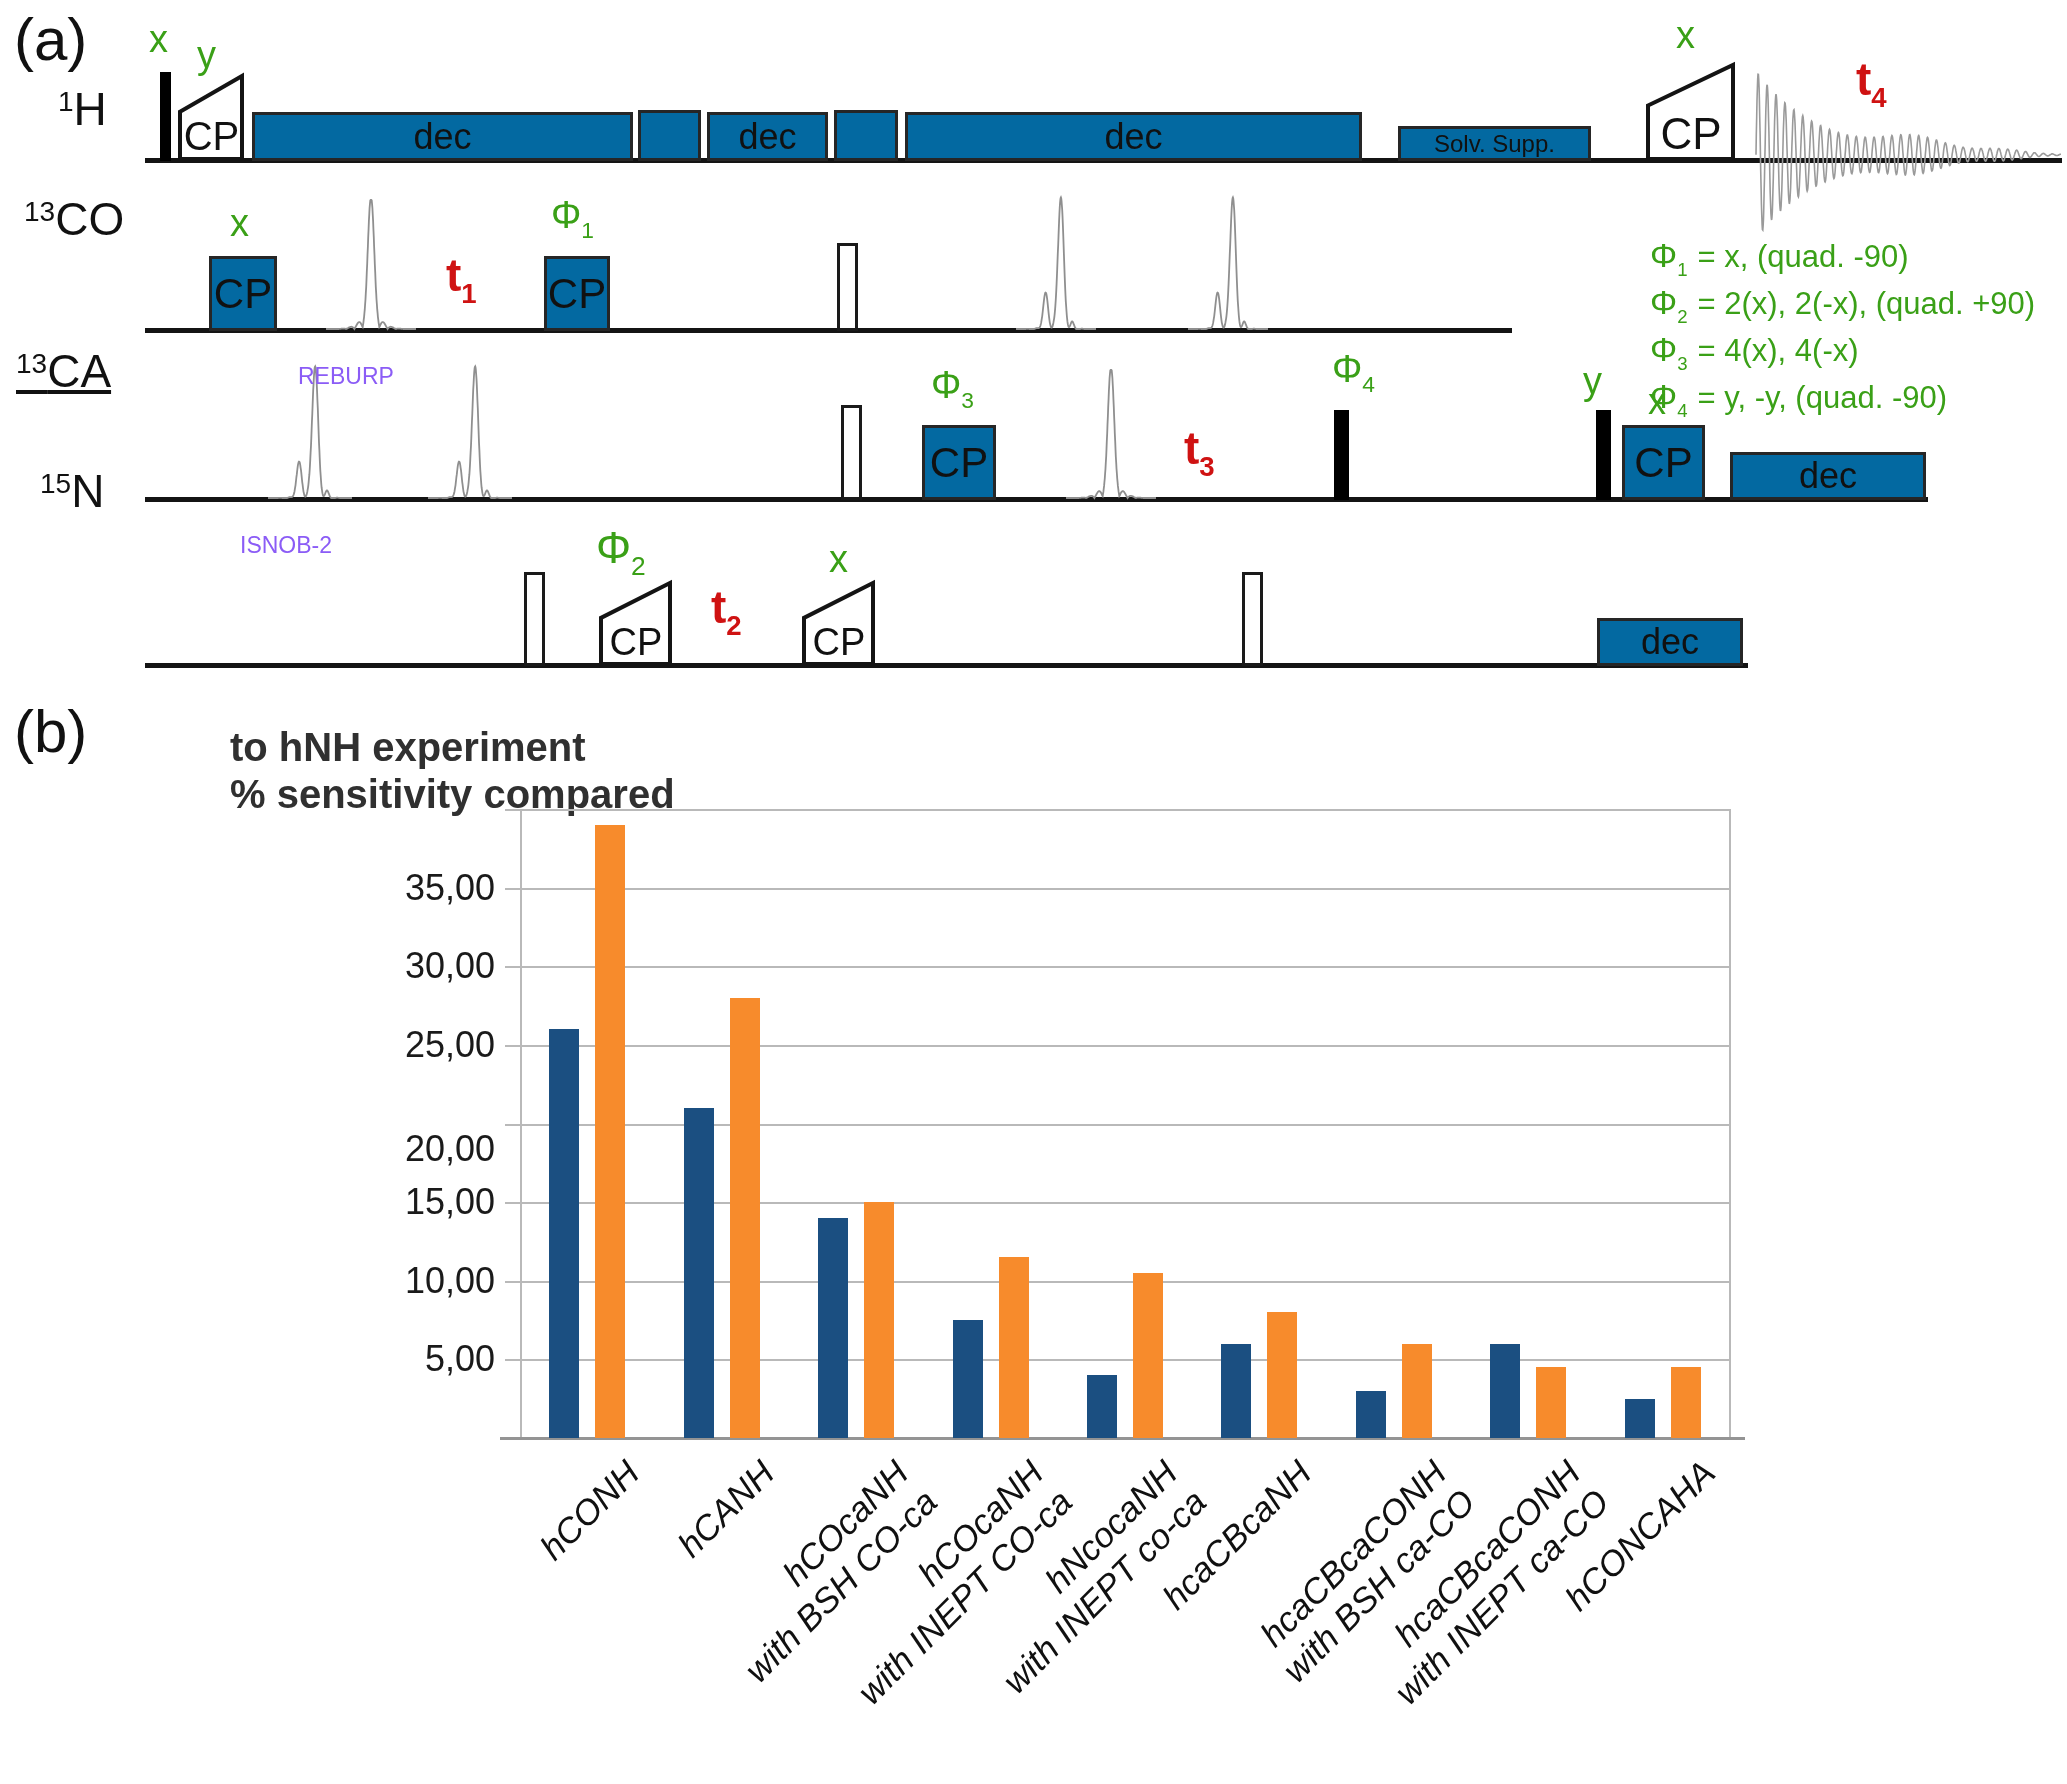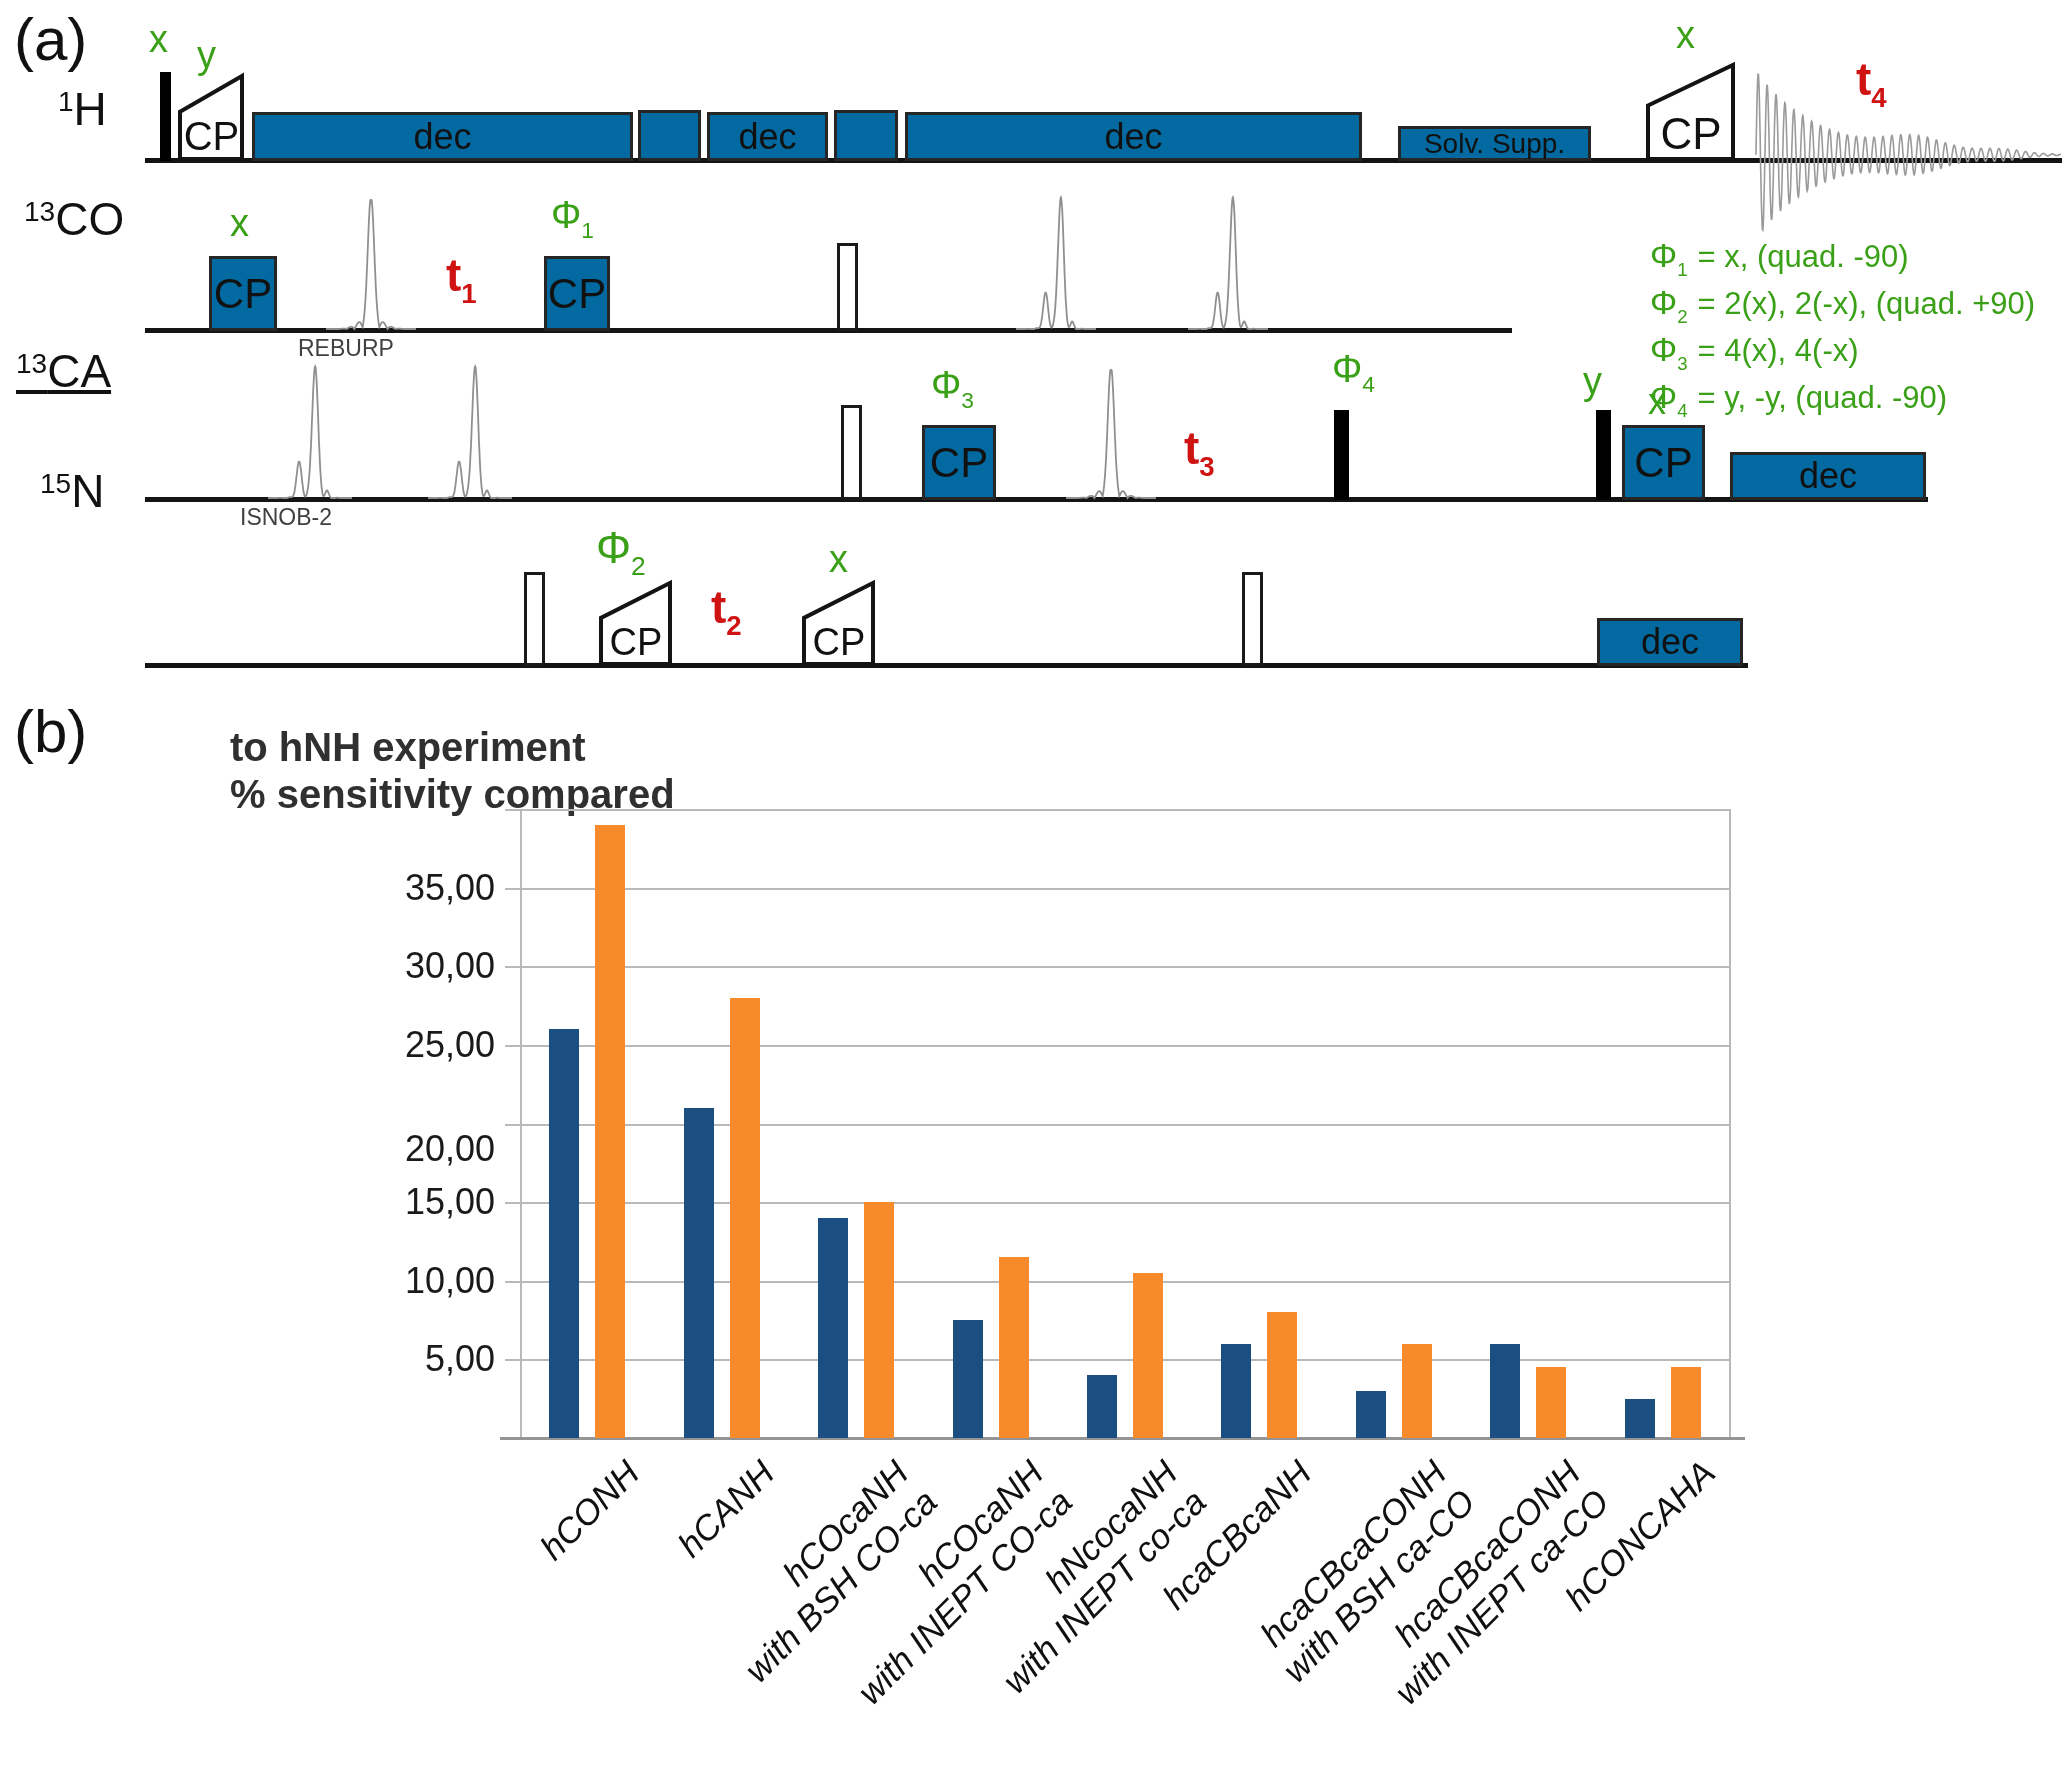--- a/index.html
+++ b/index.html
@@ -12,21 +12,21 @@
   .pulse-filled{position:absolute;background:#000;}
   .pulse-open{position:absolute;background:#fff;border:3px solid #1a1a1a;box-sizing:border-box;}
   .seq-box{position:absolute;background:#0369a1;border:3px solid #262626;box-sizing:border-box;
            display:flex;align-items:center;justify-content:center;color:#111;line-height:1;}
   .cp-ramp{position:absolute;}
   .cp-ramp .lbl{position:absolute;left:0;right:0;bottom:5px;text-align:center;color:#111;line-height:1;}
   .ann{position:absolute;line-height:1;white-space:nowrap;}
   .green{color:#3aa017;}
   .red{color:#cf1212;font-weight:bold;}
   .ann sub{font-size:0.6em;vertical-align:-0.45em;line-height:0;}
-  .small-label{position:absolute;font-size:23px;color:#404040;line-height:1;white-space:nowrap;}
+  .small-label{position:absolute;font-size:23px;color:#8b5cf6;line-height:1;white-space:nowrap;margin-top:28px;}
   .phase-line{position:absolute;font-size:31px;line-height:1;white-space:nowrap;color:#3aa017;}
   .phase-line .sym{font-size:34px;}
   .phase-line sub{font-size:0.6em;vertical-align:-0.5em;line-height:0;}
   .phase-line .rhs{margin-left:10px;}
   .chart-title{position:absolute;font-size:40px;font-weight:bold;color:#303030;line-height:47px;}
   .gridline{position:absolute;height:2px;background:#b9b9b9;}
   .plot-border{position:absolute;background:#b9b9b9;}
   .axis-x{position:absolute;background:#949494;}
   .ytick{position:absolute;width:135px;text-align:right;font-size:36px;color:#1a1a1a;line-height:38px;}
   .bar{position:absolute;}
@@ -61,21 +61,21 @@
       </div>
       <div class="seq-box" style="left: 638px; top: 110px; width: 63px; height: 51px;"></div>
       <div class="seq-box" style="left: 707px; top: 112px; width: 121px; height: 49px;">
         <span style="font-size: 36px;">dec</span>
       </div>
       <div class="seq-box" style="left: 834px; top: 110px; width: 64px; height: 51px;"></div>
       <div class="seq-box" style="left: 905px; top: 112px; width: 457px; height: 49px;">
         <span style="font-size: 36px;">dec</span>
       </div>
       <div class="seq-box" style="left: 1398px; top: 126px; width: 193px; height: 35px;">
-        <span style="font-size: 28px;">Solv. Supp.</span>
+        <span style="font-size: 24px;">Solv. Supp.</span>
       </div>
       <div class="seq-box" style="left: 209px; top: 256px; width: 68px; height: 75px;">
         <span style="font-size: 42px;">CP</span>
       </div>
       <div class="seq-box" style="left: 544px; top: 256px; width: 66px; height: 75px;">
         <span style="font-size: 42px;">CP</span>
       </div>
       <div class="seq-box" style="left: 922px; top: 425px; width: 74px; height: 75px;">
         <span style="font-size: 42px;">CP</span>
       </div>

